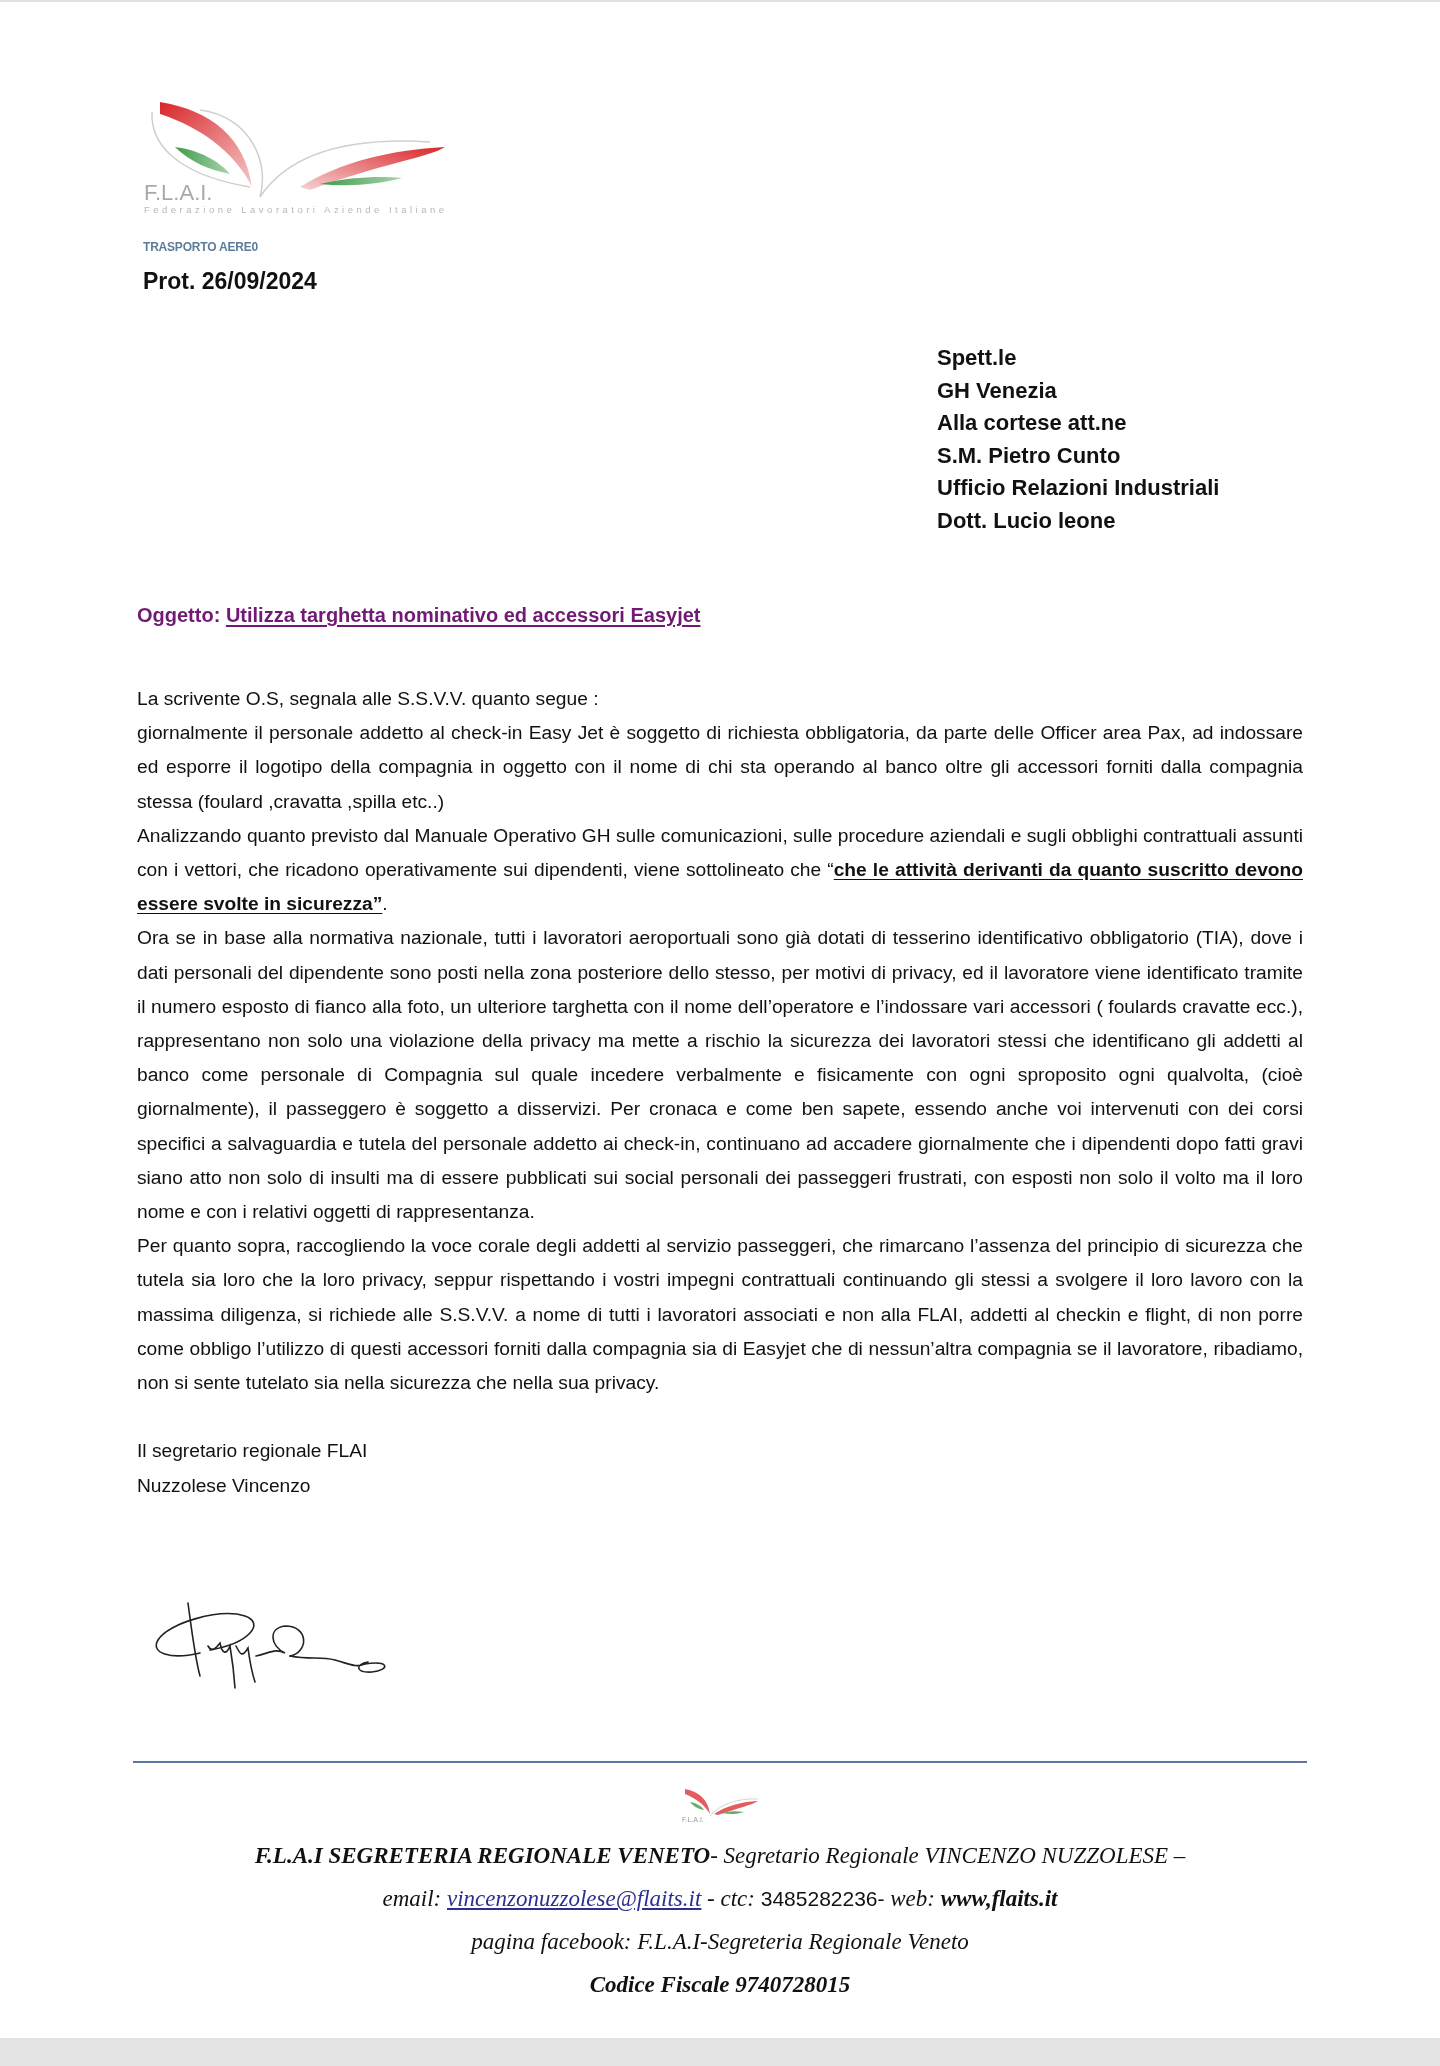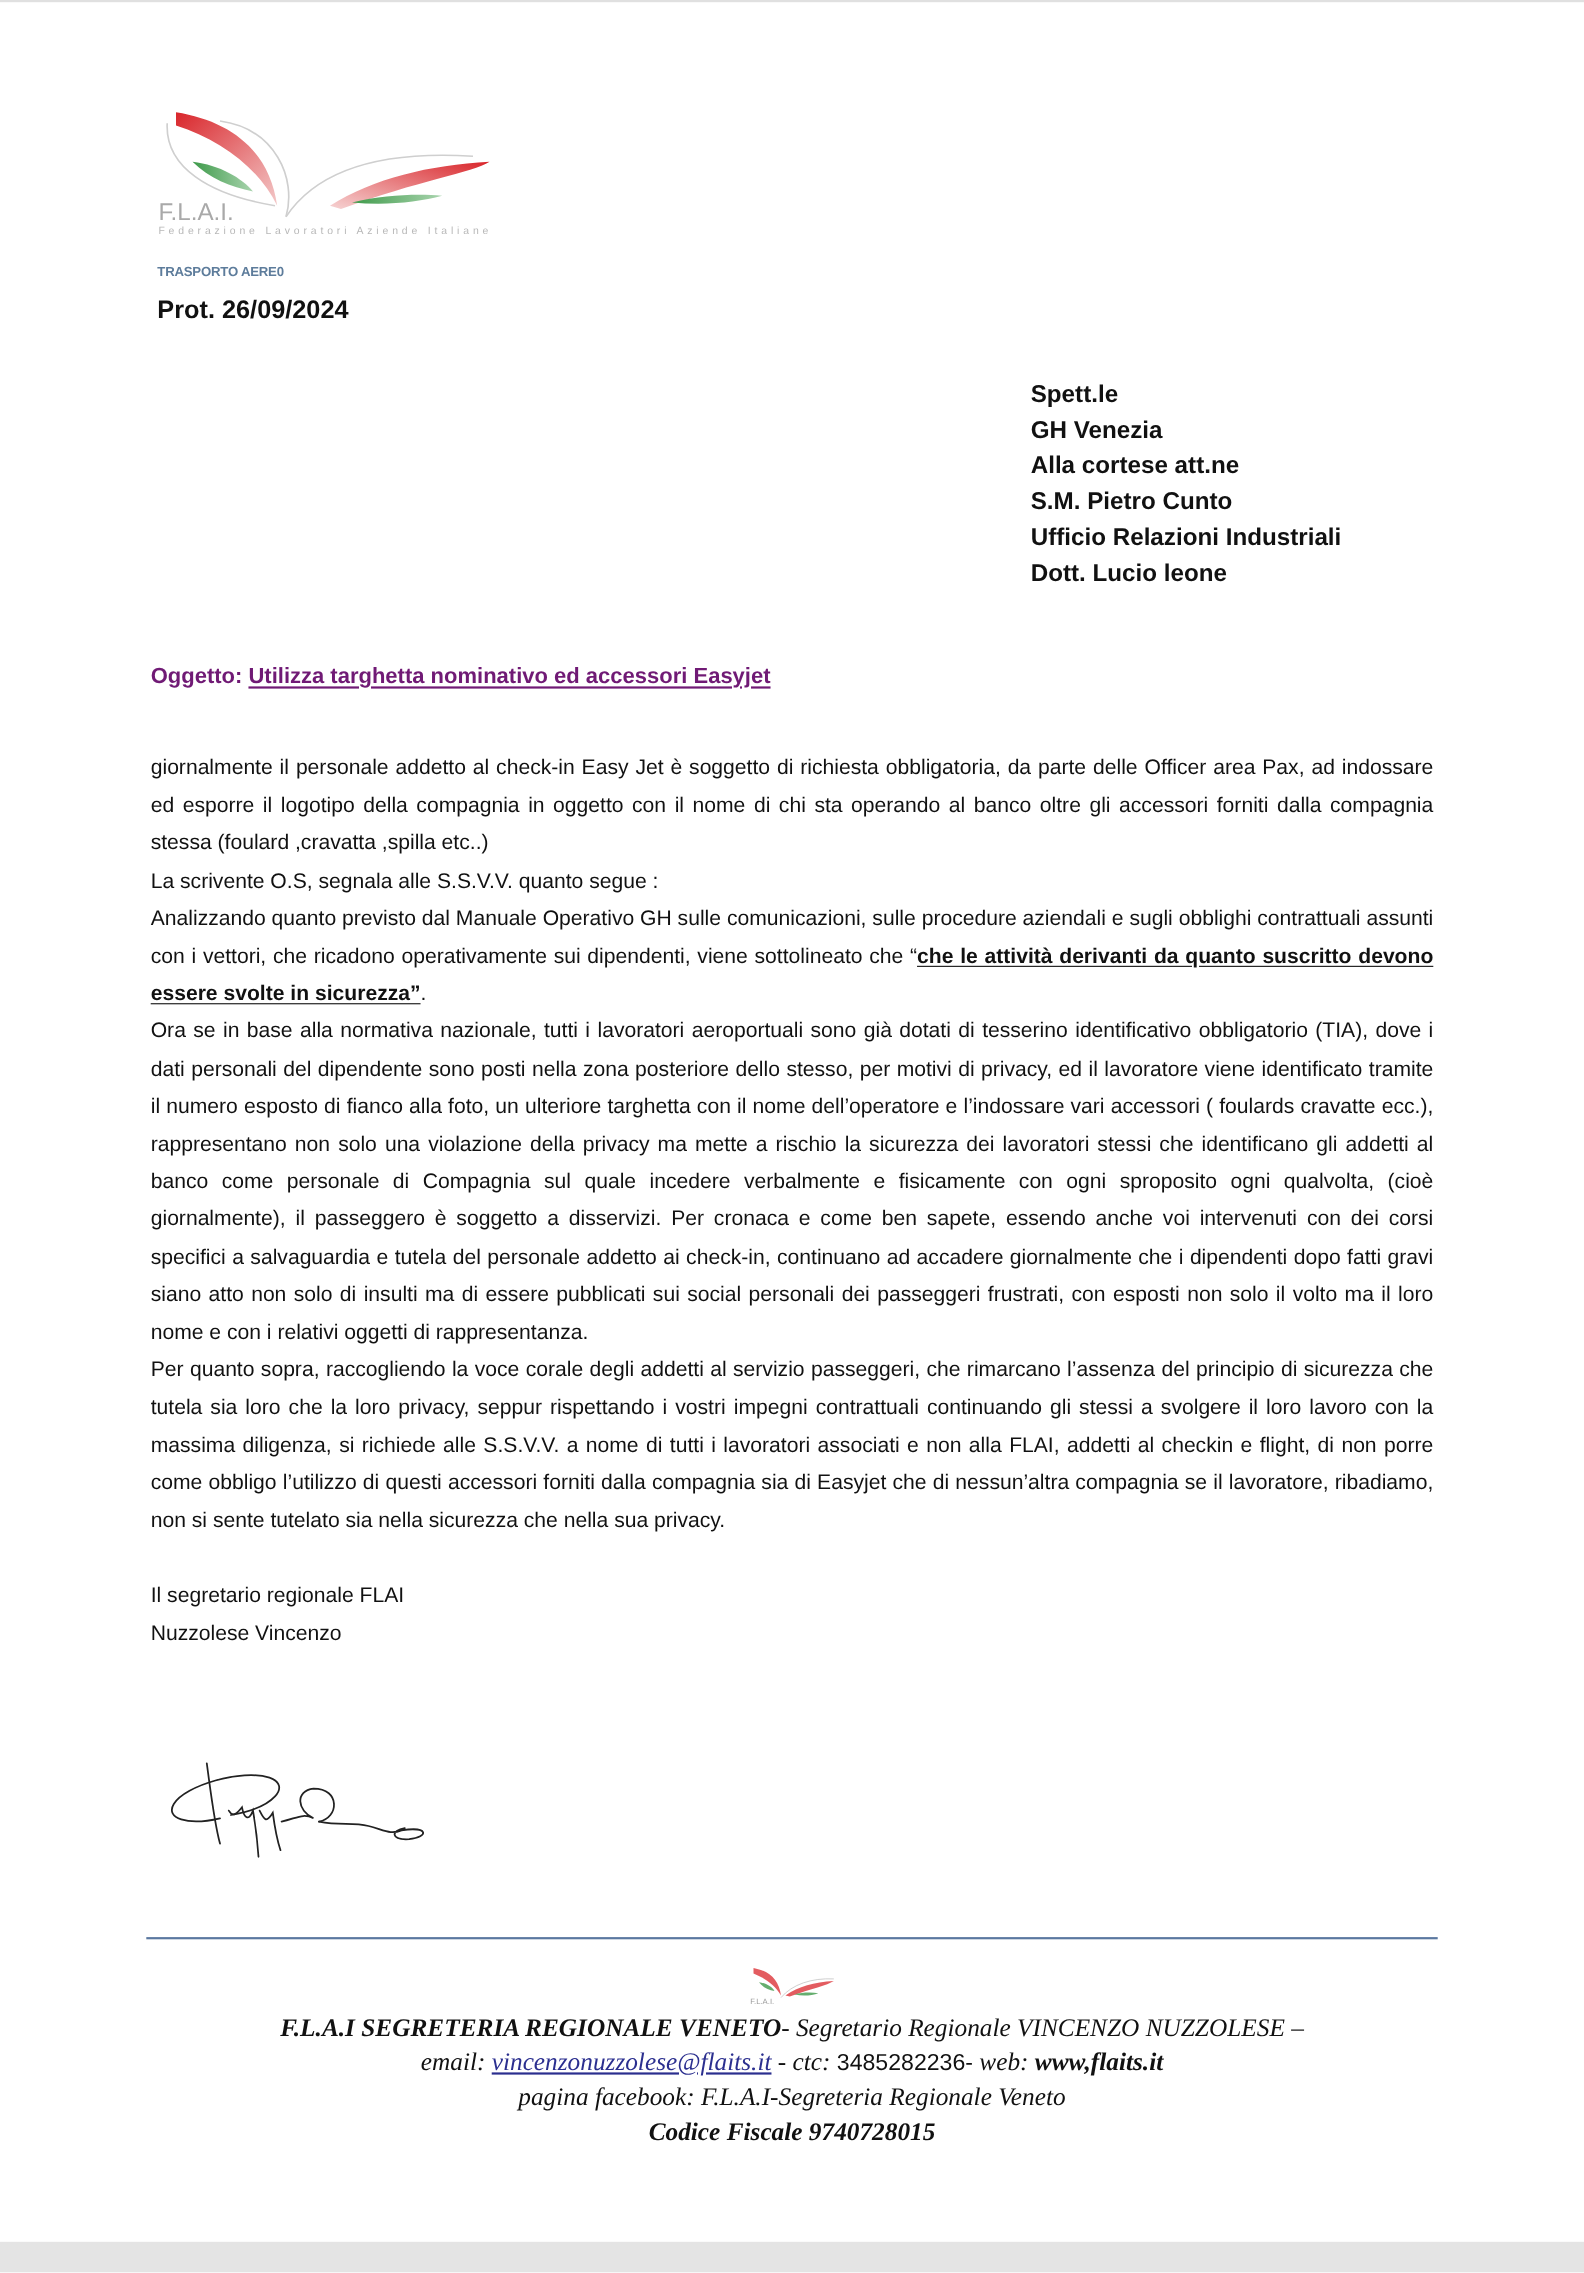--- a/index.html
+++ b/index.html
@@ -39,21 +39,21 @@
 
   .divider { position: absolute; left: 133px; top: 1761px; width: 1174px; height: 2px; background: #5b78a0; }
 
   .mini-logo { position: absolute; left: 680px; top: 1786px; width: 82px; height: 38px; }
   .mini-logo svg { width: 100%; height: 100%; display: block; }
 
   .footer {
     position: absolute; left: 120px; top: 1828px; width: 1200px; text-align: center;
     font-family: "Liberation Serif", "DejaVu Serif", serif; font-style: italic; color: #111;
   }
-  .footer .line { font-size: 23px; line-height: 31px; white-space: nowrap; }
+  .footer .line { font-size: 23px; line-height: 31px; white-space: nowrap; margin-top: 12px; }
   .footer .strong { font-weight: bold; }
   .footer .email-link { color: #2b2f8f; text-decoration: underline; text-align: right; }
   .footer .phone { font-style: normal; font-family: Liberation Sans, sans-serif; font-size: 21px; }
 </style>
 </head>
 <body>
 
 <div class="top-strip"></div>
 
 <div class="logo">
@@ -101,22 +101,22 @@
   <div>Ufficio Relazioni Industriali</div>
   <div>Dott. Lucio leone</div>
 </div>
 
 <div class="subject">
   <span>Oggetto:</span>
   <span class="subj-text">Utilizza targhetta nominativo ed accessori Easyjet</span>
 </div>
 
 <div class="body-text">
+  <p>La scrivente O.S, segnala alle S.S.V.V. quanto segue :</p>
   <p>giornalmente il personale addetto al check-in Easy Jet è soggetto di richiesta obbligatoria, da parte delle Officer area Pax, ad indossare ed esporre il logotipo della compagnia in oggetto con il nome di chi sta operando al banco oltre gli accessori forniti dalla compagnia stessa (foulard ,cravatta ,spilla etc..)</p>
-  <p>La scrivente O.S, segnala alle S.S.V.V. quanto segue :</p>
   <p><span>Analizzando quanto previsto dal Manuale Operativo GH sulle comunicazioni, sulle procedure aziendali e sugli obblighi contrattuali assunti con i vettori, che ricadono operativamente sui dipendenti, viene  sottolineato che “</span><span class="emph">che  le attività derivanti da quanto suscritto  devono essere svolte in sicurezza”</span><span>.</span></p>
   <p>Ora se in base alla normativa nazionale, tutti i lavoratori aeroportuali sono già dotati di tesserino identificativo obbligatorio (TIA), dove i dati personali del dipendente sono posti nella zona posteriore dello stesso, per motivi di privacy, ed il lavoratore viene identificato tramite il numero esposto di fianco alla foto, un ulteriore targhetta con il nome dell’operatore e l’indossare vari accessori ( foulards cravatte ecc.), rappresentano non solo una violazione della privacy ma  mette a rischio la sicurezza dei lavoratori stessi che identificano gli addetti al banco come personale di Compagnia sul quale incedere verbalmente e fisicamente con ogni sproposito ogni qualvolta, (cioè giornalmente),  il passeggero è soggetto a disservizi. Per cronaca e come ben sapete, essendo anche voi intervenuti con dei corsi specifici a salvaguardia e tutela del personale addetto ai check-in, continuano ad accadere giornalmente che i dipendenti dopo fatti gravi siano atto non solo di insulti ma di essere pubblicati sui social personali dei passeggeri frustrati, con esposti non solo il volto ma il  loro nome e con i relativi oggetti di rappresentanza.</p>
   <p>Per quanto sopra, raccogliendo la voce corale degli addetti al servizio passeggeri, che  rimarcano l’assenza del principio di sicurezza che tutela sia loro che la loro privacy, seppur rispettando i vostri impegni contrattuali continuando gli stessi a svolgere il loro lavoro con la massima diligenza, si richiede alle S.S.V.V. a nome di tutti i lavoratori associati e non alla  FLAI,  addetti al checkin e flight, di non porre come obbligo l’utilizzo di questi accessori forniti dalla compagnia sia di Easyjet che di nessun’altra compagnia se il lavoratore, ribadiamo, non si sente tutelato sia nella sicurezza che nella sua privacy.</p>
   <div class="gap"></div>
   <p>Il segretario regionale FLAI</p>
   <p>Nuzzolese Vincenzo</p>
 </div>
 
 <div class="signature">
   <svg viewBox="0 0 250 95" xmlns="http://www.w3.org/2000/svg" fill="none" stroke="#222" stroke-width="1.6" stroke-linecap="round">

